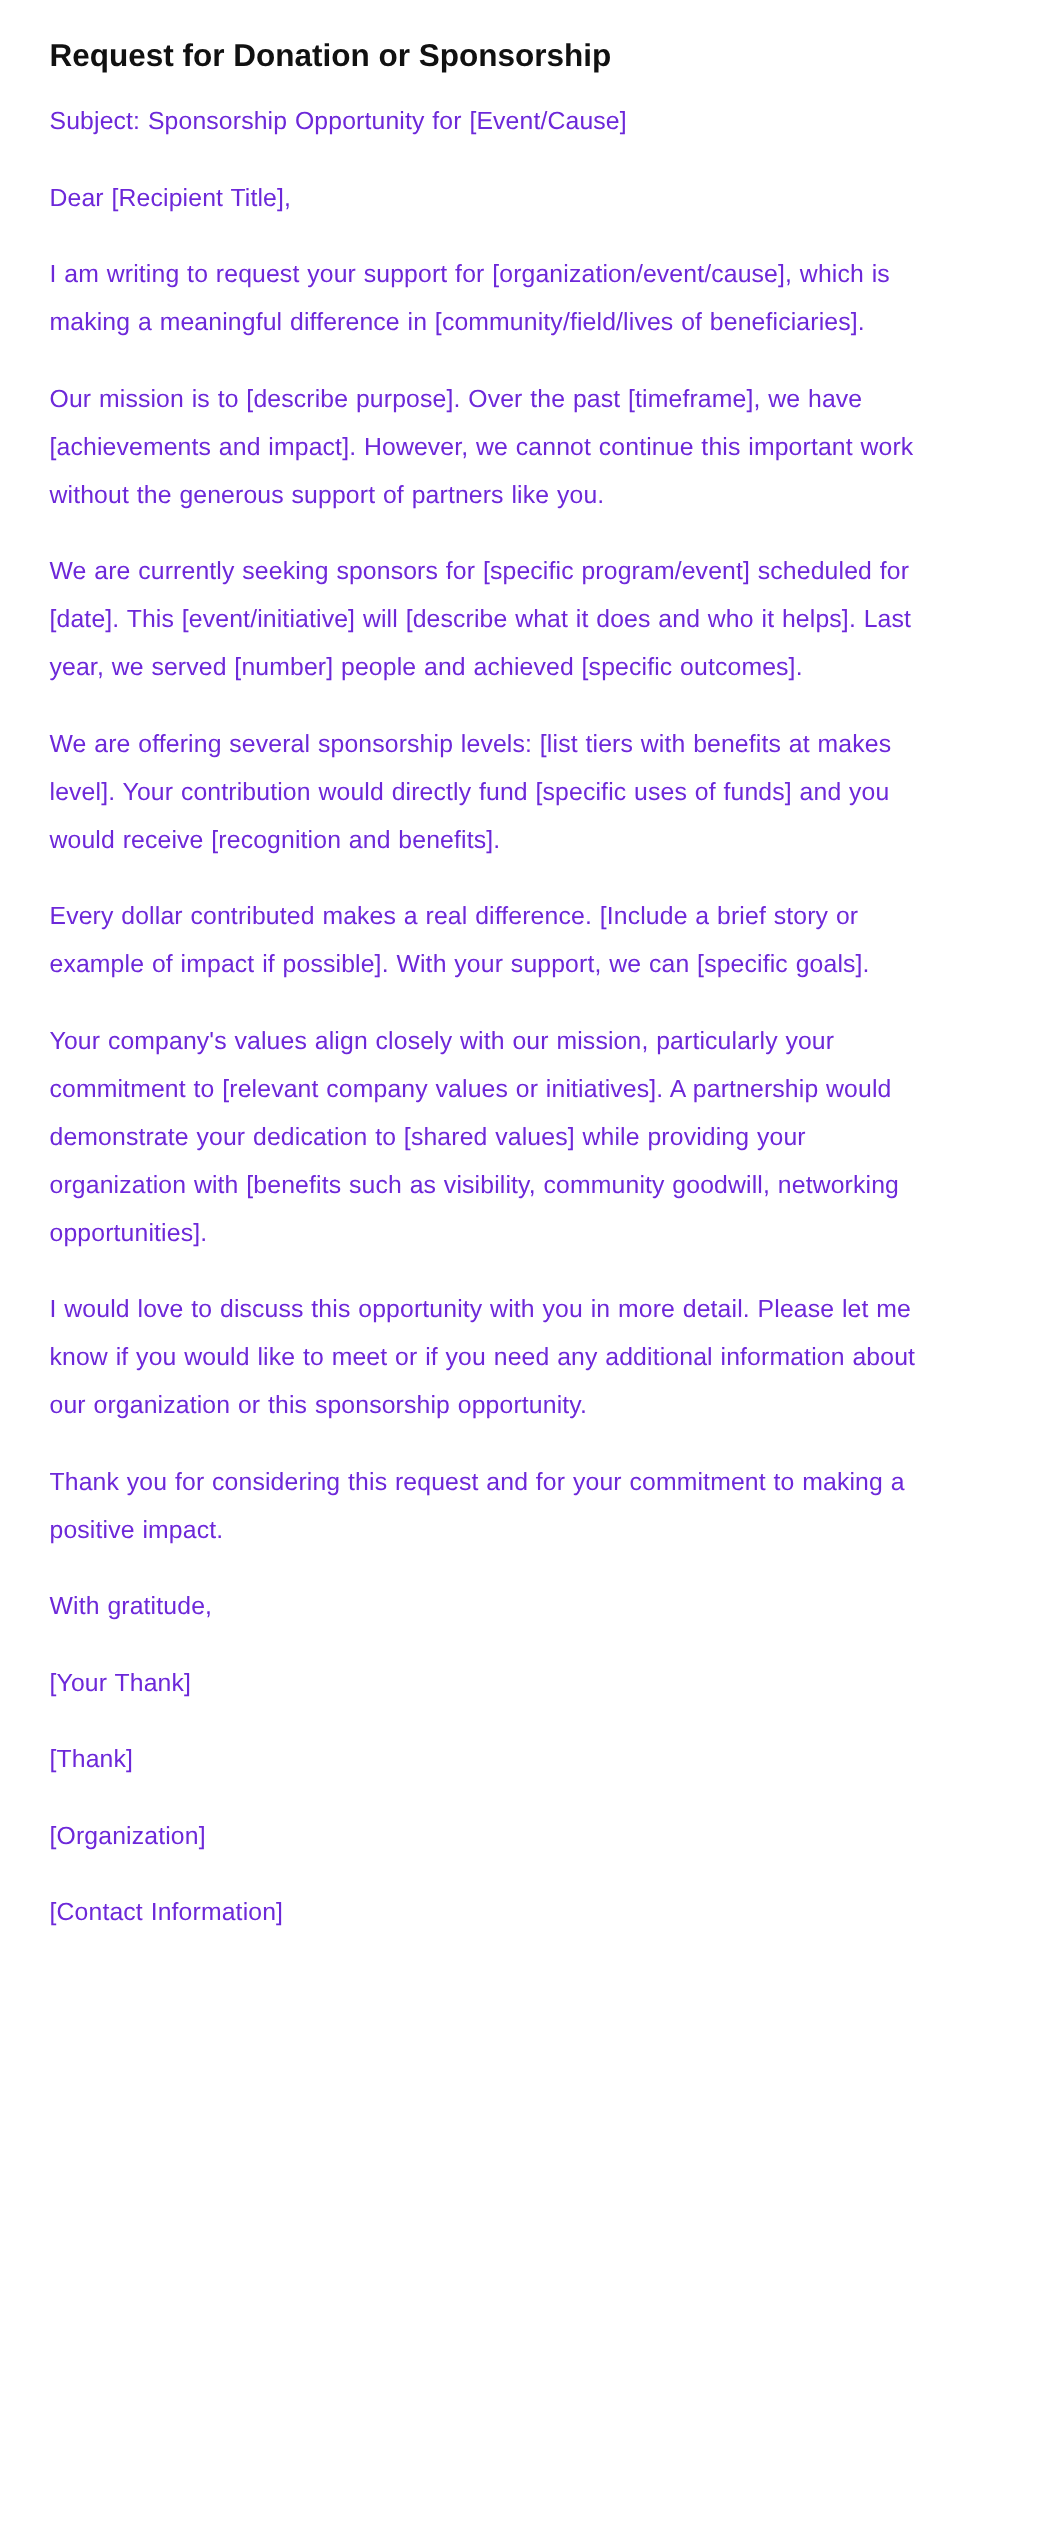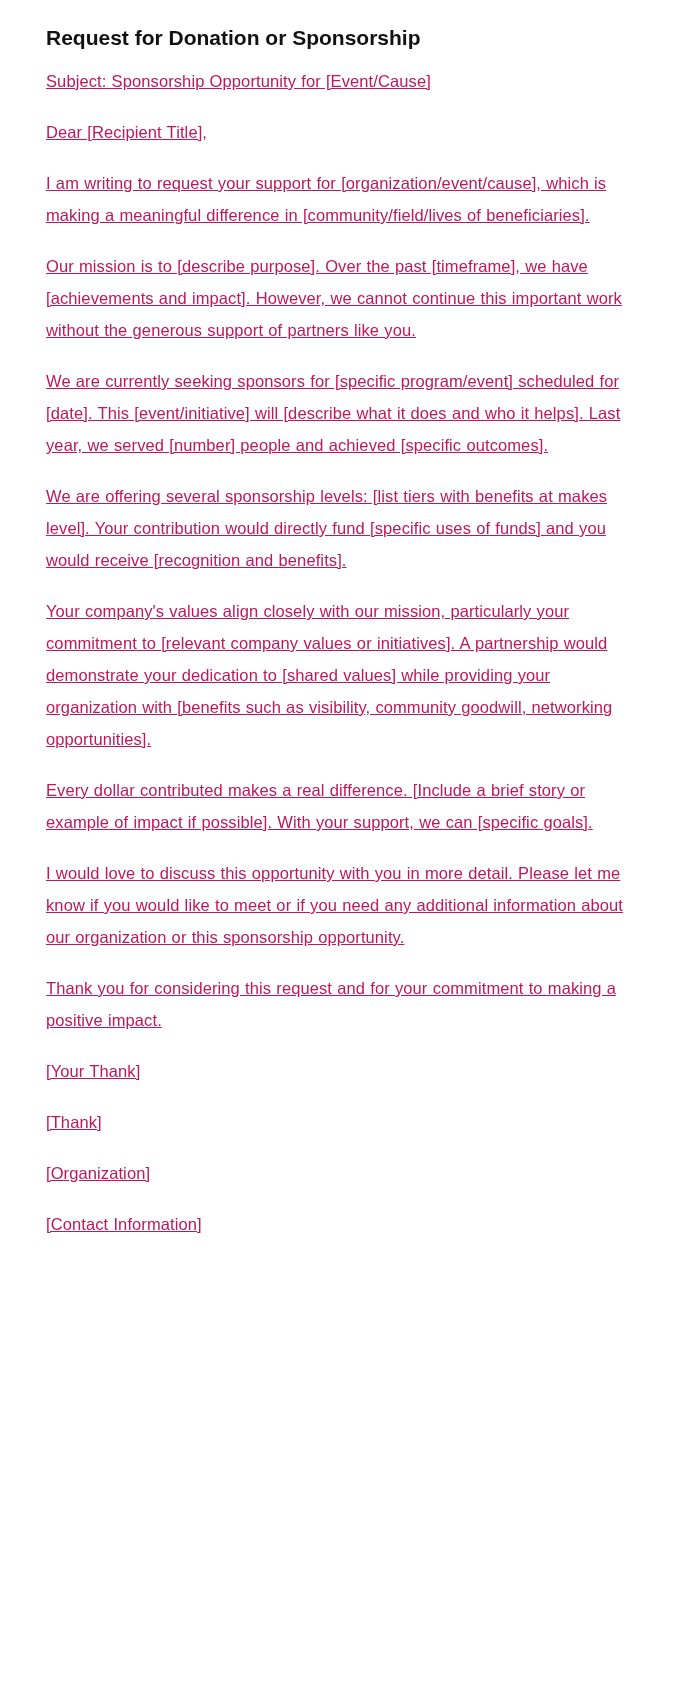--- a/index.html
+++ b/index.html
@@ -9,43 +9,42 @@
   }
   body {
     width: 700px;
     min-height: 1696px;
     font-family: "Liberation Sans", "DejaVu Sans", sans-serif;
     color: #212121;
     -webkit-font-smoothing: antialiased;
   }
   .doc {
     box-sizing: border-box;
-    padding: 24px 0 60px 46px;
+    padding: 24px 0 60px 33px;
     width: 700px;
   }
   .doc-inner {
     width: 592px;
   }
   h1.doc-title {
     margin: 0 0 13px 0;
     font-size: 21px;
     line-height: 28px;
     font-weight: 700;
     color: #111111;
     letter-spacing: 0;
   }
   p.doc-par {
     margin: 0 0 19px 0;
     font-size: 16.5px;
     line-height: 32px;
     font-weight: 400;
-    color: #be185d;
+    color: #6d28d9;
     letter-spacing: 0.1px;
     word-spacing: 0.5px;
-    text-decoration: underline;
   }
   p.doc-par:last-child {
     margin-bottom: 0;
   }
 </style>
 </head>
 <body>
 
 <div class="doc">
   <div class="doc-inner">
@@ -56,28 +55,29 @@
     <p class="doc-par">Dear [Recipient Title],</p>
 
     <p class="doc-par">I am writing to request your support for [organization/event/cause], which is making a meaningful difference in [community/field/lives of beneficiaries].</p>
 
     <p class="doc-par">Our mission is to [describe purpose]. Over the past [timeframe], we have [achievements and impact]. However, we cannot continue this important work without the generous support of partners like you.</p>
 
     <p class="doc-par">We are currently seeking sponsors for [specific program/event] scheduled for [date]. This [event/initiative] will [describe what it does and who it helps]. Last year, we served [number] people and achieved [specific outcomes].</p>
 
     <p class="doc-par">We are offering several sponsorship levels: [list tiers with benefits at makes level]. Your contribution would directly fund [specific uses of funds] and you would receive [recognition and benefits].</p>
 
+    <p class="doc-par">Every dollar contributed makes a real difference. [Include a brief story or example of impact if possible]. With your support, we can [specific goals].</p>
+
     <p class="doc-par">Your company's values align closely with our mission, particularly your commitment to [relevant company values or initiatives]. A partnership would demonstrate your dedication to [shared values] while providing your organization with [benefits such as visibility, community goodwill, networking opportunities].</p>
-
-    <p class="doc-par">Every dollar contributed makes a real difference. [Include a brief story or example of impact if possible]. With your support, we can [specific goals].</p>
 
     <p class="doc-par">I would love to discuss this opportunity with you in more detail. Please let me know if you would like to meet or if you need any additional information about our organization or this sponsorship opportunity.</p>
 
     <p class="doc-par">Thank you for considering this request and for your commitment to making a positive impact.</p>
 
+    <p class="doc-par">With gratitude,</p>
 
     <p class="doc-par">[Your Thank]</p>
 
     <p class="doc-par">[Thank]</p>
 
     <p class="doc-par">[Organization]</p>
 
     <p class="doc-par">[Contact Information]</p>
   </div>
 </div>

